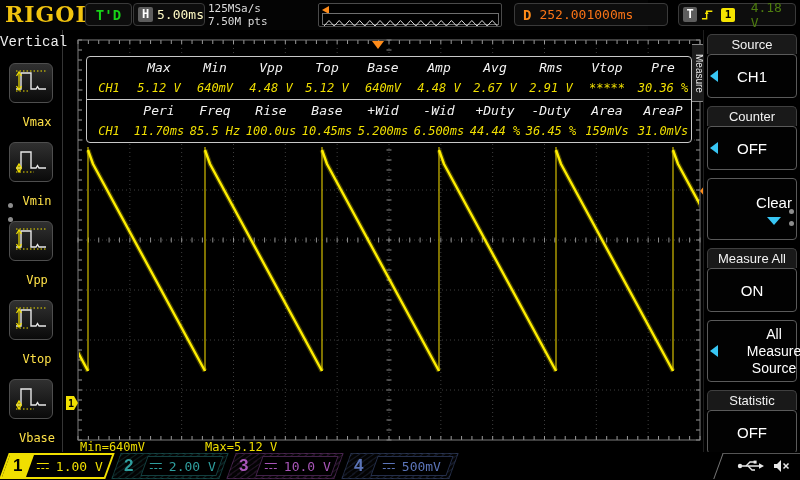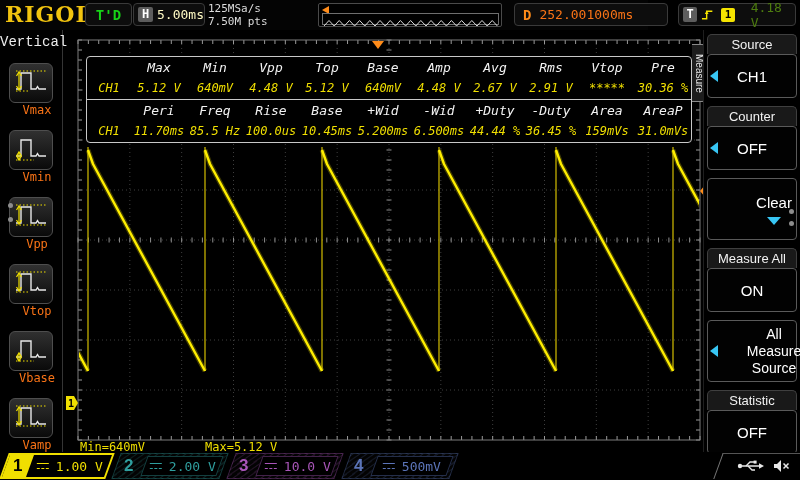--- a/index.html
+++ b/index.html
@@ -51,21 +51,21 @@
   .minmax { position:absolute; top:440px; color:#f0df00; font-size:12px; z-index:4; }
   #minlab { left:80px; } #maxlab { left:205px; }
 
   
   .leftmenu { position:absolute; left:0; top:30px; width:63px; height:422px; background:#000;
               border-right:1px solid #353535; z-index:6; padding-top:4px; }
   .lm-title { color:#ececec; font-size:14px; text-align:center; font-family:Liberation Mono, monospace; }
   .lm-item { margin-top:13px; text-align:center; }
   .lm-btn { width:44px; height:40px; margin:0 auto; background:linear-gradient(#303030,#0a0a0a);
             border:1px solid #4e4e4e; border-radius:6px; display:flex; align-items:center; justify-content:center; }
-  .lm-label { color:#f97316; font-size:12px; margin-top:0px;padding-left:12px; }
+  .lm-label { color:#fde047; font-size:12px; margin-top:12px;padding-left:12px; }
   .pagedot { position:absolute; width:5px; height:5px; border-radius:50%; background:#8d8d8d; z-index:7; }
 
   
   .rightmenu { position:absolute; right:0; top:30px; width:97px; height:422px; background:#000;
                border-left:1px solid #1f1f1f; z-index:6; padding:4px 3px 0 3px;
                font-family:"Liberation Sans", sans-serif; }
   .rm-label { background:#191919; border:1px solid #3f3f3f; border-bottom:none; border-radius:5px 5px 0 0;
               color:#f2f2f2; font-size:13px; text-align:center; height:20px; line-height:19px; }
   .rm-btn { background:#020202; border:1px solid #5a5a5a; border-radius:4px; color:#fff; font-size:15px;
             height:44px; display:flex; align-items:center; justify-content:center; position:relative;

